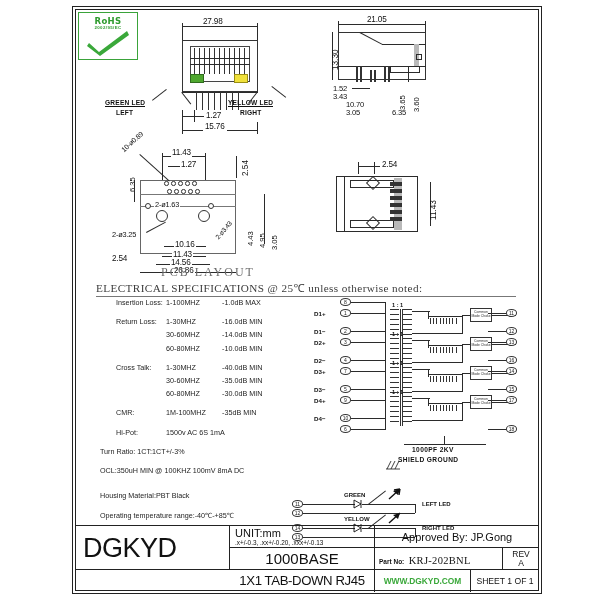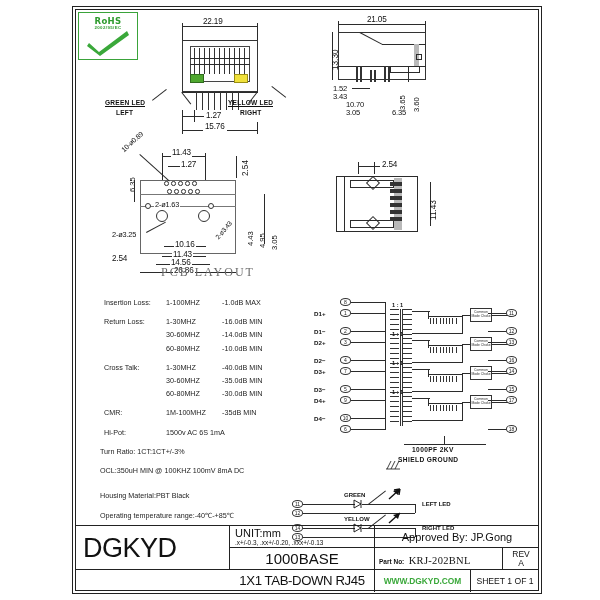--- a/index.html
+++ b/index.html
@@ -51,21 +51,21 @@
 
   
   #topview{position:absolute;left:330px;top:160px;width:140px;height:105px;}
 
   
   .specs-head{position:absolute;left:96px;top:280px;width:420px;font-size:11.2px;font-family:"Liberation Serif",serif;color:#3b3b3b;letter-spacing:.4px;border-bottom:1px solid #777;padding-bottom:1px;}
 
   
   #specs{position:absolute;left:100px;top:298px;width:190px;}
   .spec-row{position:relative;height:13.2px;font-size:7.2px;color:#1d1d1d;white-space:nowrap;}
-  .spec-row .k{position:absolute;left:4px;top:0;}
+  .spec-row .k{position:absolute;left:16px;top:0;}
   .spec-row .f{position:absolute;left:66px;top:0;}
   .spec-row .v{position:absolute;left:122px;top:0;}
   .spec-row.full .k{position:static;}
   .spec-gap{height:6px;}
 
   
   #schem{position:absolute;left:292px;top:296px;width:232px;height:190px;}
   .pn{position:absolute;width:11px;height:7.5px;border:0.8px solid #333;border-radius:50%;background:#fff;box-sizing:border-box;font-size:5px;line-height:6.3px;text-align:center;color:#222;}
   .sig{position:absolute;font-size:6.2px;font-weight:bold;color:#111;white-space:nowrap;}
   .ratio{position:absolute;font-size:5.6px;font-weight:bold;color:#111;}
@@ -117,21 +117,21 @@
     </svg>
   </div>
 
   <div id="front-view">
 
     <div class="ln hl" style="left:22px;top:8px;width:76px;"></div>
     <div class="ln vl" style="left:22px;top:5px;height:7px;"></div>
     <div class="ln vl" style="left:97px;top:5px;height:7px;"></div>
     <div class="ln vl" style="left:22px;top:8px;height:16px;"></div>
     <div class="ln vl" style="left:97px;top:8px;height:16px;"></div>
-    <div class="dim" style="left:43px;top:-1px;">22.19</div>
+    <div class="dim" style="left:43px;top:-1px;">27.98</div>
 
     <div class="jack-out"></div>
     <div class="jack-in"></div>
     <div class="pinrow">
       <i style="left:0"></i>
         <i style="left:5px"></i>
         <i style="left:10px"></i>
         <i style="left:15px"></i>
       <i style="left:20px"></i>
         <i style="left:25px"></i>
@@ -293,20 +293,21 @@
     <div class="bx" style="left:60px;top:29px;width:12px;height:4px;background:#333;border:none;"></div>
     <div class="bx" style="left:60px;top:36px;width:12px;height:4px;background:#333;border:none;"></div>
     <div class="bx" style="left:60px;top:43px;width:12px;height:4px;background:#333;border:none;"></div>
     <div class="bx" style="left:60px;top:50px;width:12px;height:4px;background:#333;border:none;"></div>
     <div class="bx" style="left:60px;top:57px;width:12px;height:4px;background:#333;border:none;"></div>
 
     <div class="ln vl" style="left:100px;top:22px;height:44px;"></div>
     <div class="dimv" style="left:99px;top:60px;">11.43</div>
   </div>
 
+  <div class="specs-head">ELECTRICAL SPECIFICATIONS @ 25℃ unless otherwise noted:</div>
   <div id="specs">
       <div class="spec-row">
         <span class="k">Insertion Loss:</span>
         <span class="f">1-100MHZ</span>
         <span class="v">-1.0dB MAX</span>
       </div>
       <div class="spec-gap"></div>
       <div class="spec-row">
         <span class="k">Return Loss:</span>
         <span class="f">1-30MHZ</span>

